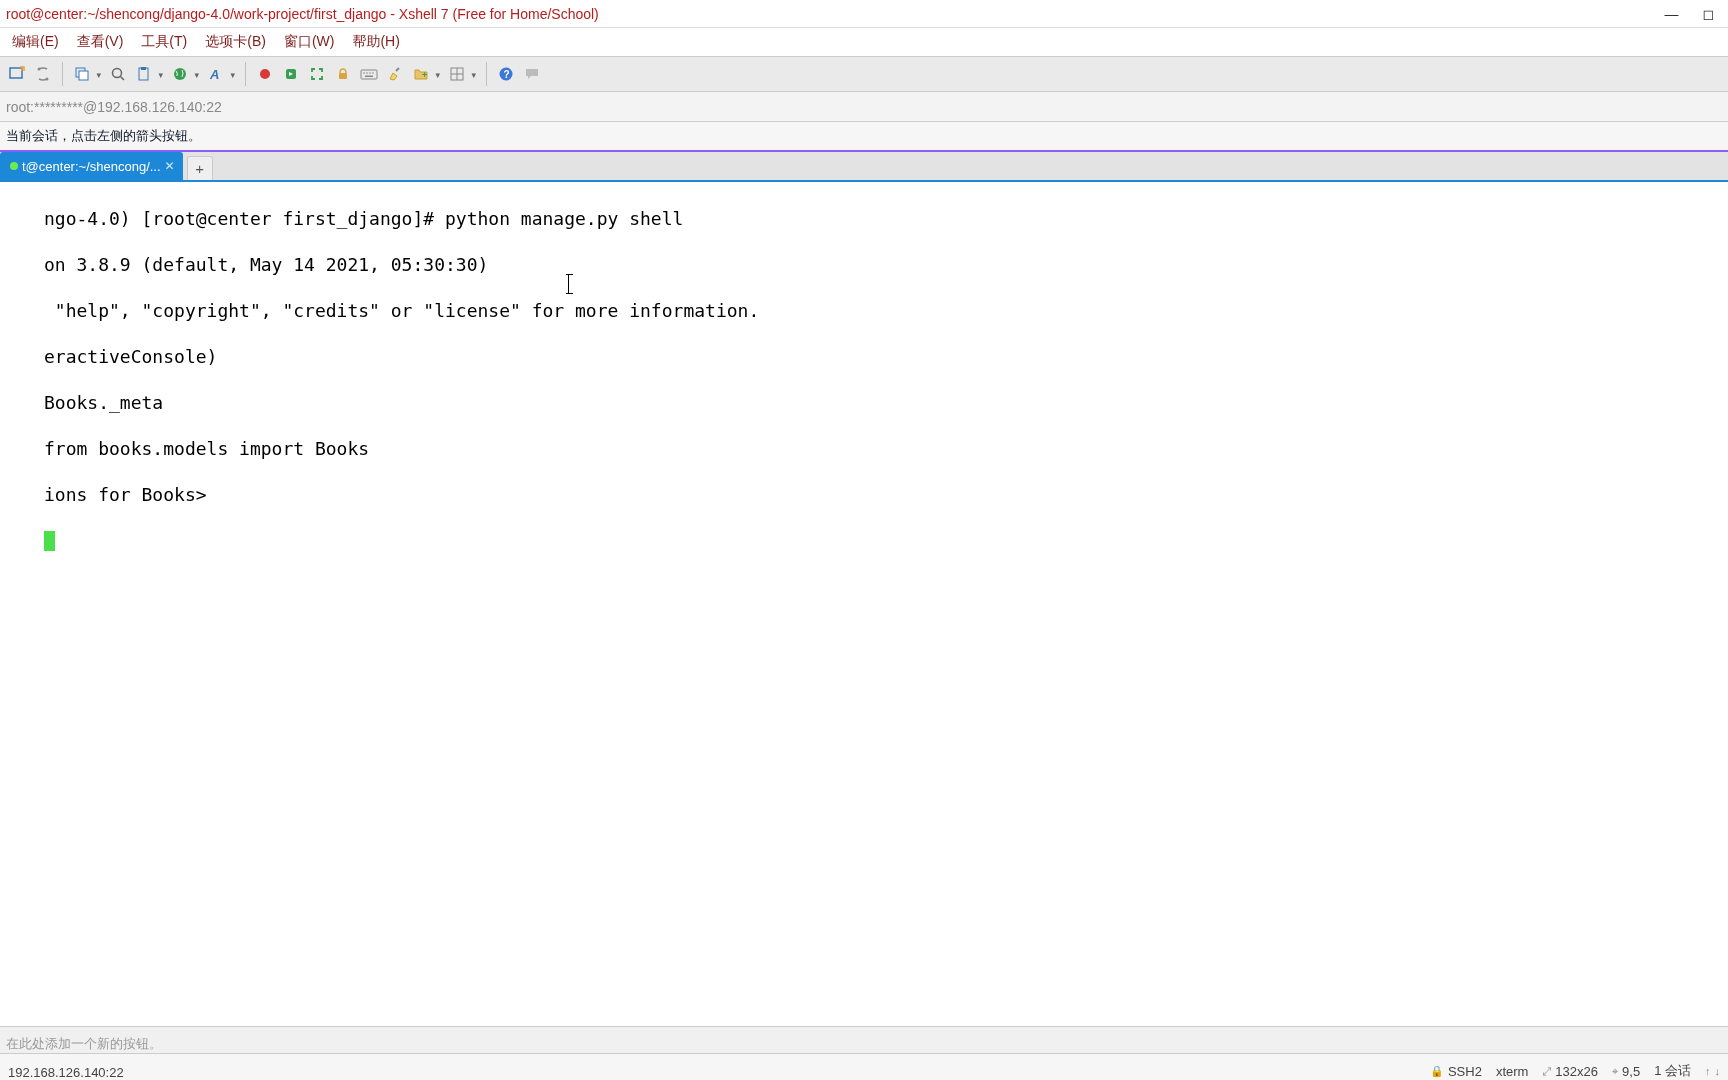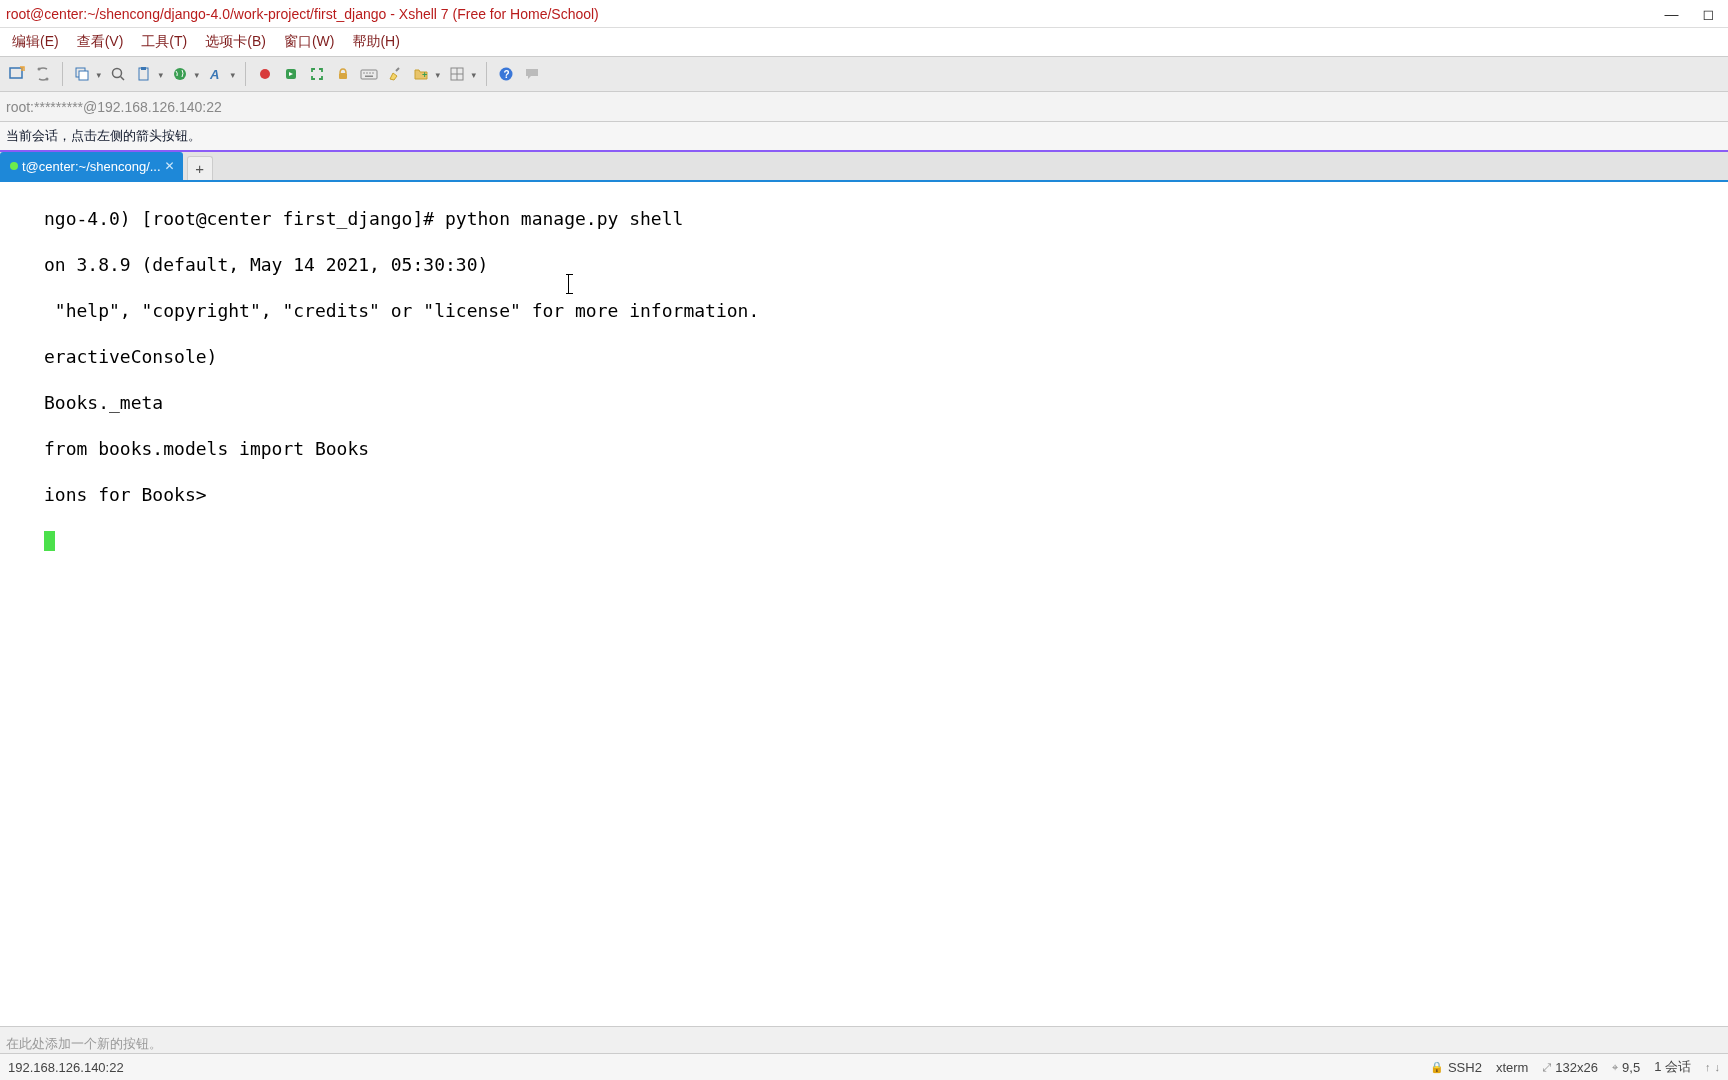--- a/index.html
+++ b/index.html
@@ -193,21 +193,21 @@
     padding: 0 6px;
     font-size: 13px;
     color: #999;
   }
 
   
   .statusbar {
     height: 26px;
     background: #f6f6f6;
     display: flex;
-    align-items: center;
+    align-items: flex-end;
     padding: 0 8px;
     font-size: 13px;
     color: #444;
   }
   .statusbar .left { flex: 1; }
   .statusbar .right { display: flex; align-items: center; gap: 14px; }
   .statusbar .seg { display: flex; align-items: center; gap: 4px; }
   .statusbar .mini-icon { font-size: 11px; color: #888; }
   .lock-icon { color: #d8a640; }
 

